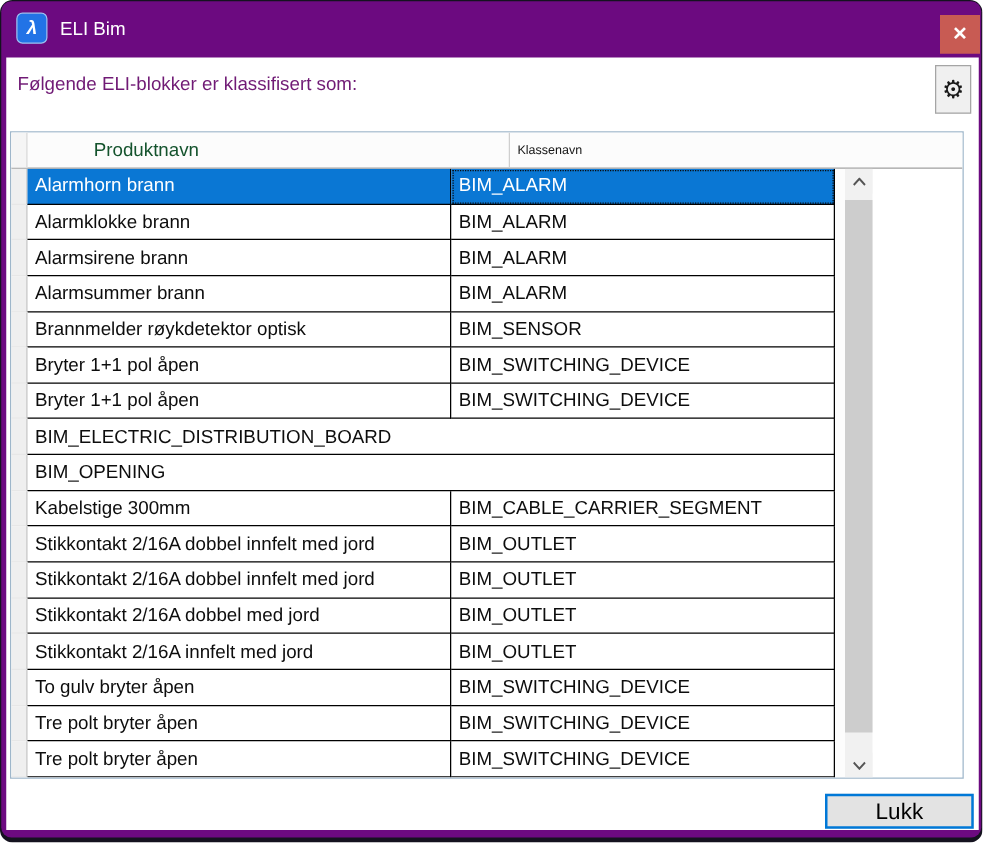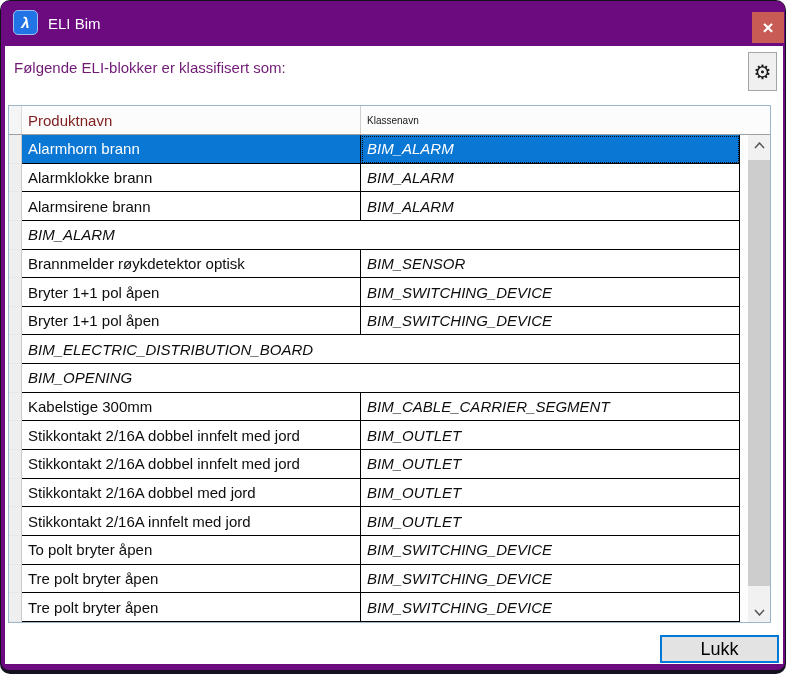--- a/index.html
+++ b/index.html
@@ -30,33 +30,33 @@
               display:flex; align-items:center; justify-content:center;
               font-size:20px; color:#1a1a1a; }
 
   
   .grid { position:absolute; left:3px; top:59px; width:763px; height:518px;
           border:1px solid var(--grid-frame, #9EB6CA); background:#fff;
           display:flex; flex-direction:column; overflow:hidden; }
   .grid-header { height:29px; display:flex; background:#FCFCFC; border-bottom:1px solid #9f9f9f; }
   .hdr-selector { width:13px; background:#F5F5F5; border-right:1px solid #dadada; }
   .hdr-product  { width:339px; border-right:1px solid #cfcfcf; padding-left:6px;
-                  display:flex; align-items:center; font-size:15px; color:#7f1d1d; }
+                  display:flex; align-items:center; font-size:15px; color:#14532d;margin-left:47px; }
   .hdr-class    { flex:1; padding-left:6px; display:flex; align-items:center; font-size:10px; color:#151515; }
 
   .grid-body { flex:1; display:flex; overflow:hidden; }
-  .rows { width:731px; display:flex; flex-direction:column; overflow:hidden; }
+  .rows { width:659px; display:flex; flex-direction:column; overflow:hidden; }
   .row  { display:flex; height:28.647px; }
   .cell-selector { width:13px; background:#efefef; border-right:1px solid #c9c9c9; border-bottom:1px solid #e7e7e7; }
   .cell-product  { width:339px; border-right:1px solid #000; border-bottom:1px solid #000;
                    padding-left:6px; display:flex; align-items:center; font-size:15px; color:#0d0d0d;
                    white-space:nowrap; overflow:hidden; }
   .cell-class    { flex:1; border-right:1px solid #000; border-bottom:1px solid #000;
                    padding-left:6px; display:flex; align-items:center; font-size:15px; color:#0d0d0d;
-                   white-space:nowrap; overflow:hidden;font-style:italic; }
+                   white-space:nowrap; overflow:hidden; }
   .row.selected .cell-product,
   .row.selected .cell-class { background:var(--selection-blue, #0A77D4); color:#ffffff; }
   .row.selected .cell-class { outline:1px dotted #0a0a0a; outline-offset:-2px; }
 
   .body-spacer { width:8px; background:#fdfdfd; }
   .scrollbar { width:22px; display:flex; flex-direction:column; background:#f1f1f1; }
   .sb-btn   { height:20px; display:flex; align-items:center; justify-content:center; background:#f1f1f1; }
   .sb-gap   { height:5px; }
   .sb-thumb { height:426px; background:#cdcdcd; }
   .sb-track { flex:1; }
@@ -109,20 +109,21 @@
     <div class="cell-product">Alarmklokke brann</div>
     <div class="cell-class">BIM_ALARM</div>
   </div>
               <div class="row">
     <div class="cell-selector"></div>
     <div class="cell-product">Alarmsirene brann</div>
     <div class="cell-class">BIM_ALARM</div>
   </div>
               <div class="row">
     <div class="cell-selector"></div>
+    <div class="cell-product">Alarmsummer brann</div>
     <div class="cell-class">BIM_ALARM</div>
   </div>
               <div class="row">
     <div class="cell-selector"></div>
     <div class="cell-product">Brannmelder røykdetektor optisk</div>
     <div class="cell-class">BIM_SENSOR</div>
   </div>
               <div class="row">
     <div class="cell-selector"></div>
     <div class="cell-product">Bryter 1+1 pol åpen</div>
@@ -161,21 +162,21 @@
     <div class="cell-product">Stikkontakt 2/16A dobbel med jord</div>
     <div class="cell-class">BIM_OUTLET</div>
   </div>
               <div class="row">
     <div class="cell-selector"></div>
     <div class="cell-product">Stikkontakt 2/16A innfelt med jord</div>
     <div class="cell-class">BIM_OUTLET</div>
   </div>
               <div class="row">
     <div class="cell-selector"></div>
-    <div class="cell-product">To polt bryter åpen</div>
+    <div class="cell-product">To gulv bryter åpen</div>
     <div class="cell-class">BIM_SWITCHING_DEVICE</div>
   </div>
               <div class="row">
     <div class="cell-selector"></div>
     <div class="cell-product">Tre polt bryter åpen</div>
     <div class="cell-class">BIM_SWITCHING_DEVICE</div>
   </div>
               <div class="row">
     <div class="cell-selector"></div>
     <div class="cell-product">Tre polt bryter åpen</div>

